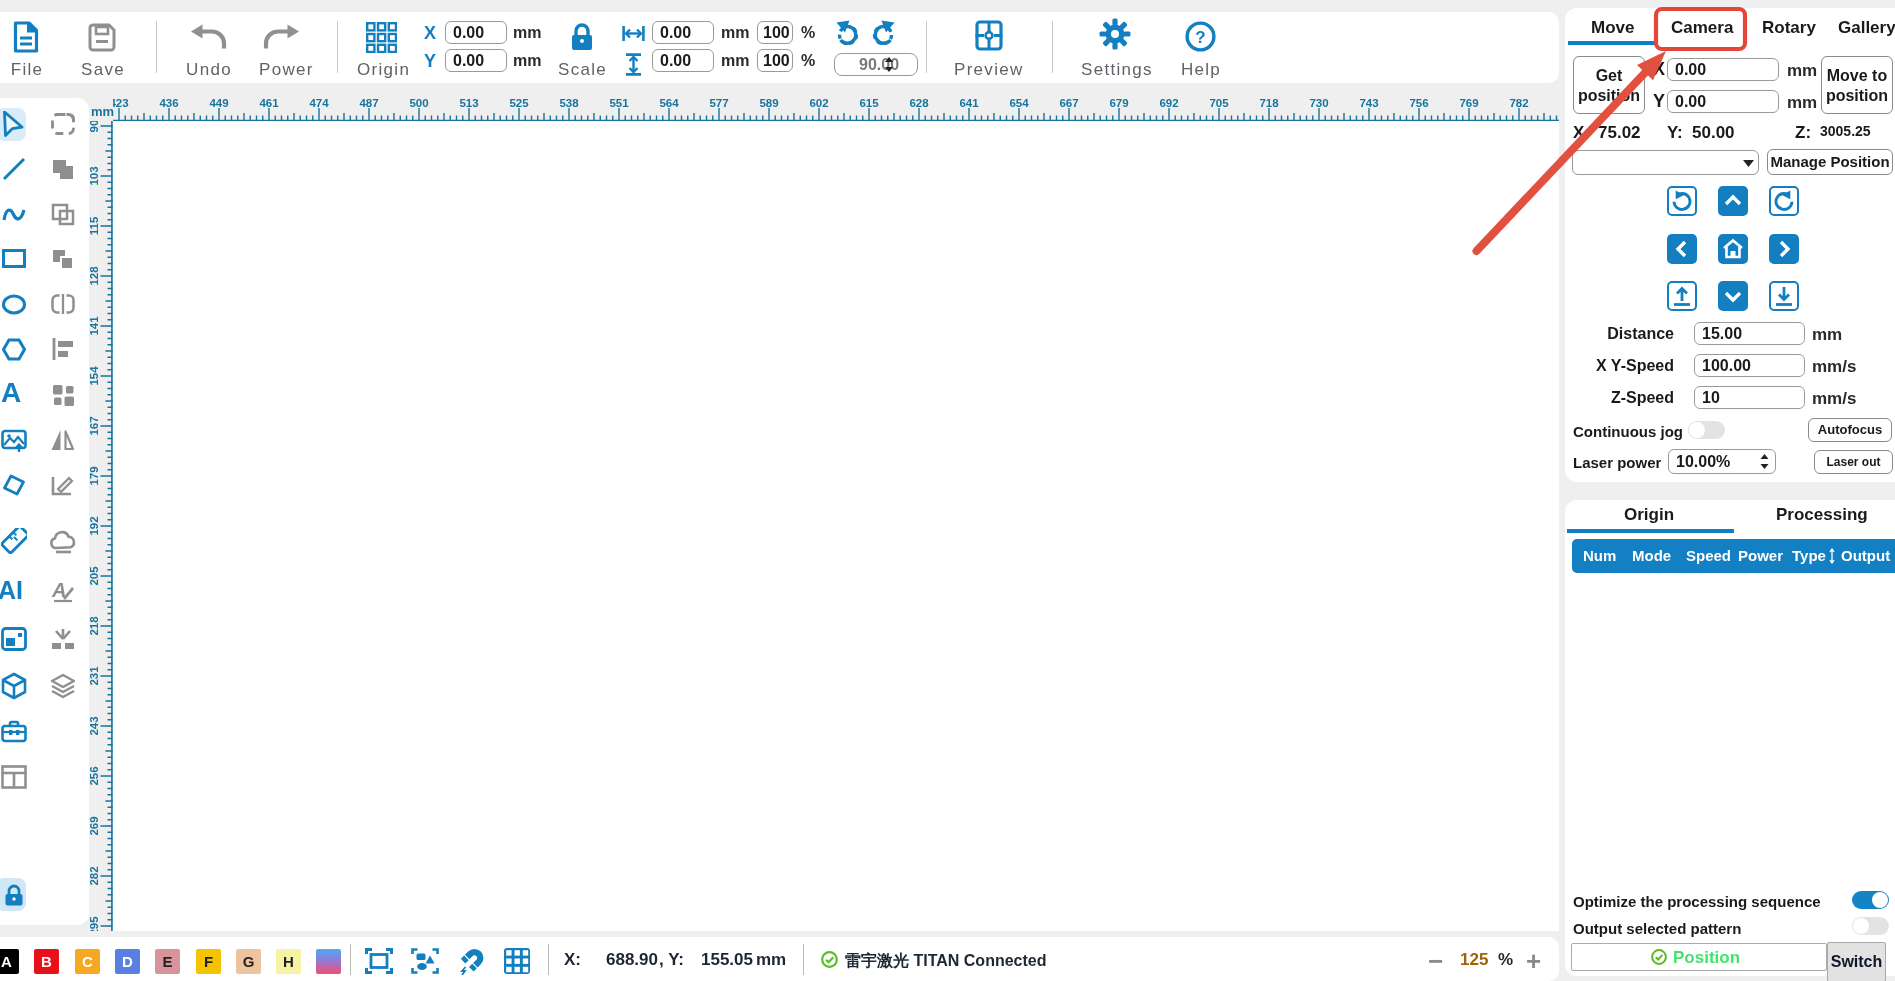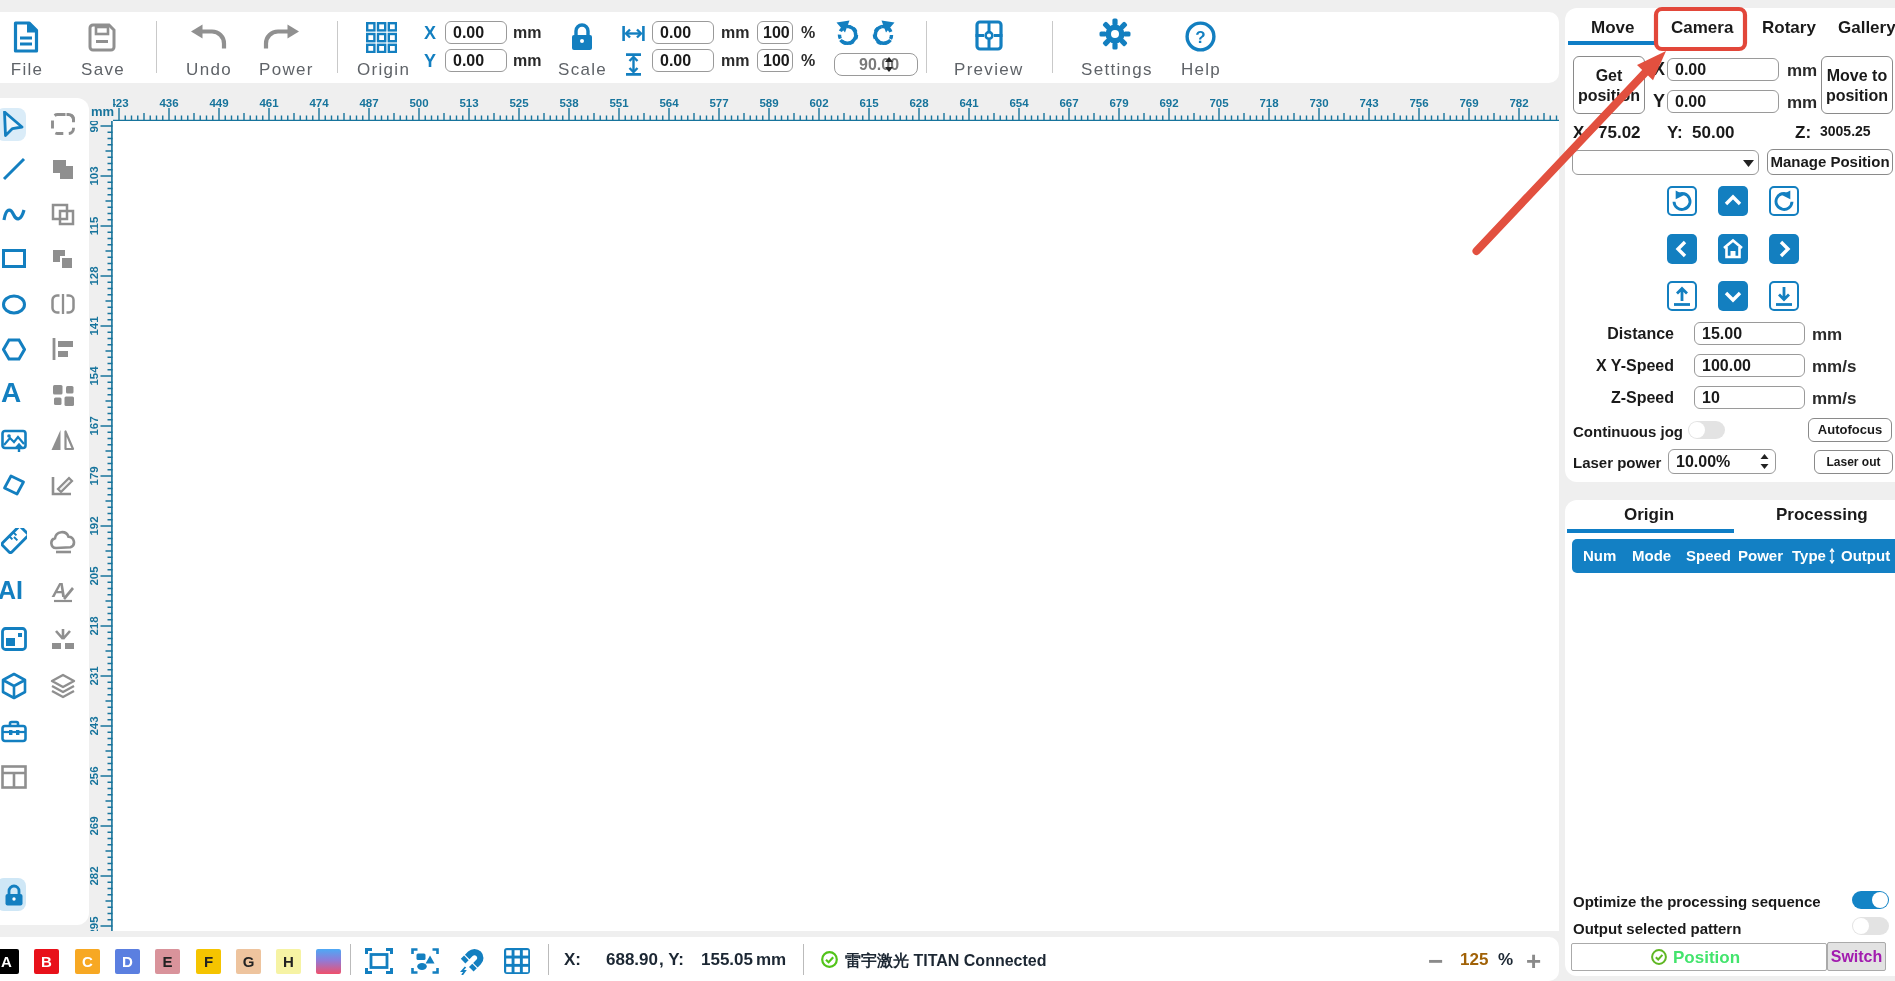--- a/index.html
+++ b/index.html
@@ -491,18 +491,18 @@
     <div class="blabel" style="left:8px;top:420px;font-size:15px">Output selected pattern</div>
     <div class="toggle" style="left:287px;top:417px">
       <div class="knob"></div>
     </div>
     <div class="abs" style="left:6px;top:443px;width:256px;height:28px;border:1px solid #aaa;border-radius:2px;background:#fff"></div>
     <svg class="abs" style="left:86px;top:449px" width="16" height="16" viewBox="0 0 16 16">
       <circle cx="8" cy="8" r="6.9" fill="none" stroke="#5fb723" stroke-width="2"></circle>
       <path d="M4.8 8.2 L7.2 10.5 L11.4 5.8" fill="none" stroke="#5fb723" stroke-width="2"></path>
     </svg>
     <div class="abs" style="left:108px;top:448px;font-weight:bold;font-size:17px;color:#43e46d">Position</div>
-    <div class="abs" style="left:262px;top:442px;width:59px;height:29px;background:#e2e2e2;border:1px solid #aaa;border-radius:2px;font-weight:bold;font-size:16px;color:#a21caf;display:flex;align-items:center;justify-content:center">Switch</div>
+    <div class="abs" style="left:262px;top:442px;width:59px;height:40px;background:#e2e2e2;border:1px solid #aaa;border-radius:2px;font-weight:bold;font-size:16px;color:#0f172a;display:flex;align-items:center;justify-content:center">Switch</div>
   </div>
 <svg class="abs" style="left:0;top:0;pointer-events:none" width="1895" height="981" viewBox="0 0 1895 981">
     <rect x="1656" y="9" width="89" height="40" rx="6" fill="none" stroke="#e2473a" stroke-width="4.2"></rect>
     <path d="M1476.5 251 L1645 72.7" stroke="#e2503f" stroke-width="8" stroke-linecap="round" fill="none"></path>
     <path d="M1666 51 L1653 80.3 L1637 65.1 Z" fill="#e2503f"></path>
   </svg>
 </body></html>

